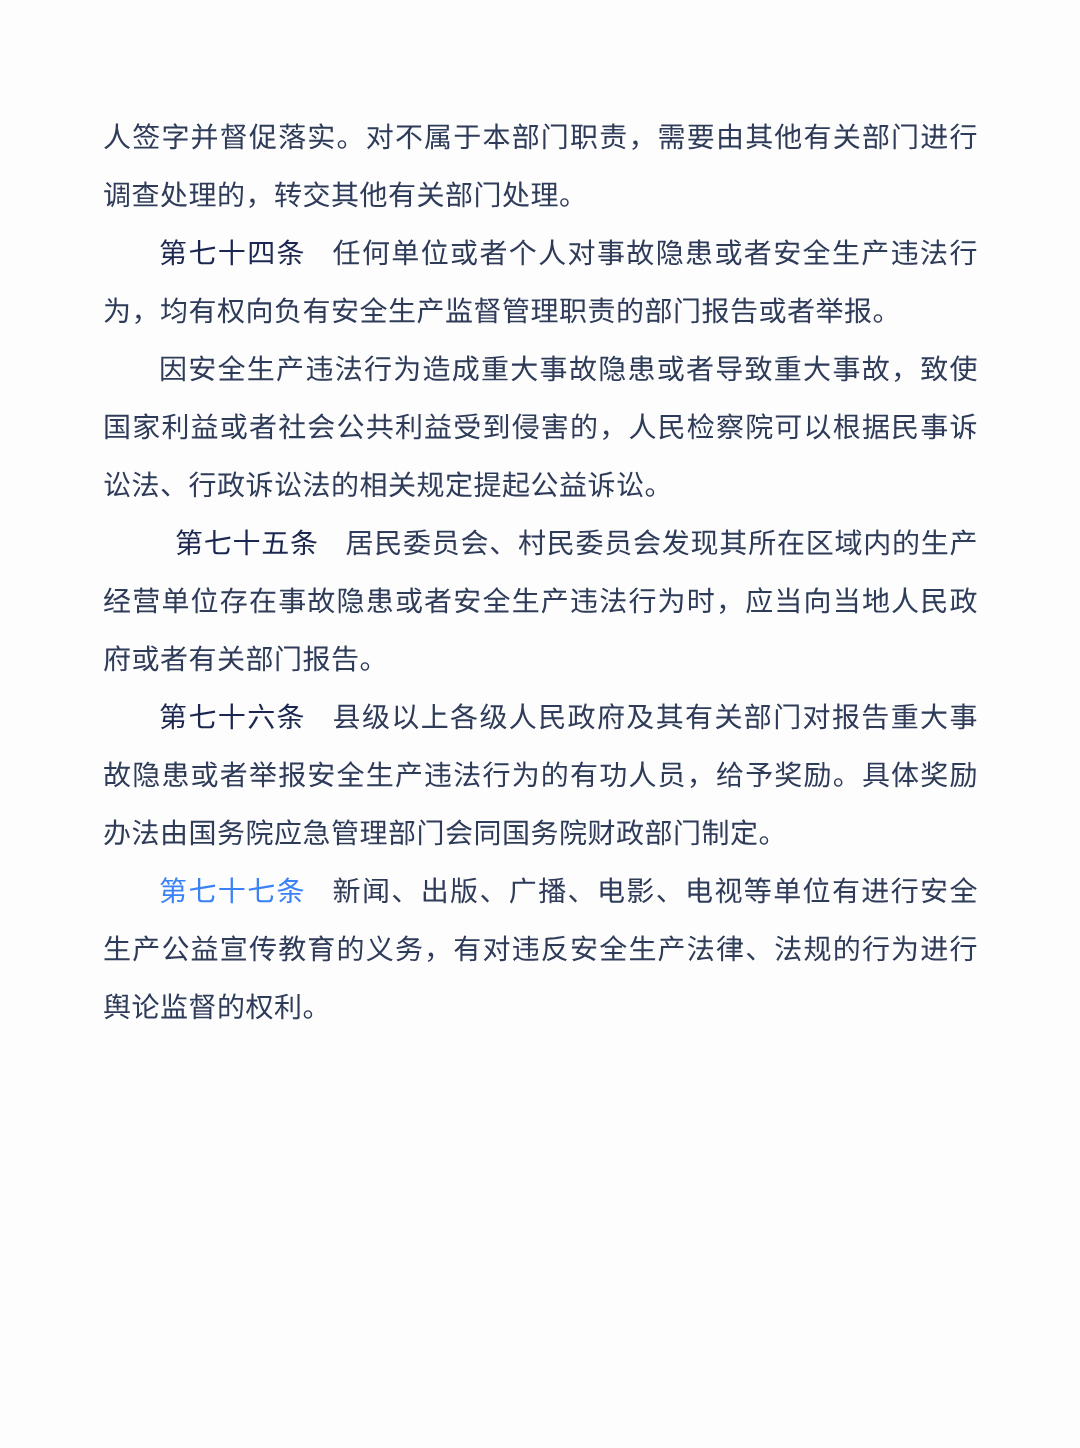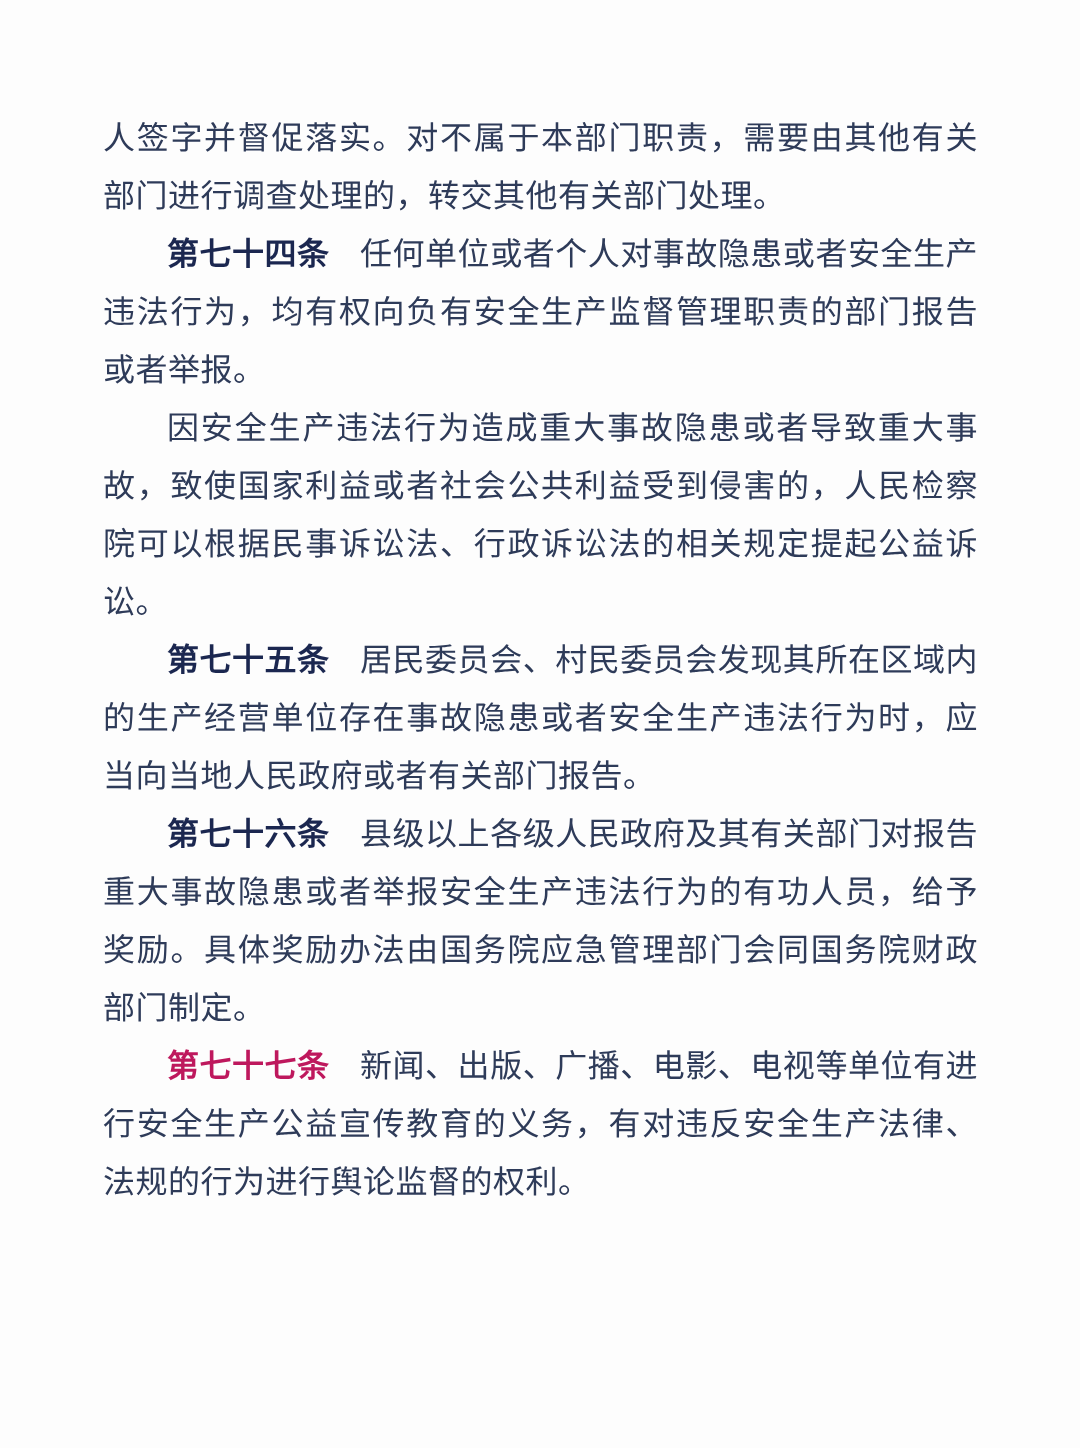--- a/index.html
+++ b/index.html
@@ -12,52 +12,52 @@
     background: #fdfdfd;
     overflow: hidden;
     position: relative;
   }
   .doc-page {
     position: absolute;
     left: 103px;
     top: 109px;
     width: 875px;
     font-family: "Liberation Serif", "DejaVu Serif", serif;
-    font-size: 32px;
+    font-size: 28px;
     line-height: 58px;
     color: #2e3b59;
     text-align: justify;
     text-justify: inter-character;
     letter-spacing: 0.5px;
   }
   p.para {
     margin: 0;
     padding: 0;
     text-indent: 2em;
   }
   p.para.no-indent {
     text-indent: 0;
   }
   .artnum {
-    font-weight: 700;
+    font-weight: 400;
     color: #1b2750;
     font-family: "Liberation Sans", "DejaVu Sans", sans-serif;
     margin-right: 0.95em;
   }
 </style>
 </head>
 <body style="background: rgb(253, 253, 253);">
 
 <div class="doc-page" id="doc-page" style="color: rgb(46, 59, 89);">
   <p class="para no-indent"><span class="ptext">人签字并督促落实。对不属于本部门职责，需要由其他有关部门进行调查处理的，转交其他有关部门处理。</span></p>
 
 
   <p class="para"><span class="artnum" style="color: rgb(27, 39, 80);">第七十四条</span><span class="ptext">任何单位或者个人对事故隐患或者安全生产违法行为，均有权向负有安全生产监督管理职责的部门报告或者举报。</span></p>
 
   <p class="para"><span class="ptext">因安全生产违法行为造成重大事故隐患或者导致重大事故，致使国家利益或者社会公共利益受到侵害的，人民检察院可以根据民事诉讼法、行政诉讼法的相关规定提起公益诉讼。</span></p>
 
-  <p class="para"><span class="artnum" style="color: rgb(27, 39, 80);">第七十五条</span><span class="ptext">居民委员会、村民委员会发现其所在区域内的生产经营单位存在事故隐患或者安全生产违法行为时，应当向当地人民政府或者有关部门报告。</span></p>
+  <p class="para"><span class="artnum" style="color: rgb(27, 39, 80); margin-left: 16px;">第七十五条</span><span class="ptext">居民委员会、村民委员会发现其所在区域内的生产经营单位存在事故隐患或者安全生产违法行为时，应当向当地人民政府或者有关部门报告。</span></p>
 
   <p class="para"><span class="artnum" style="color: rgb(27, 39, 80); margin-top: 16px;">第七十六条</span><span class="ptext">县级以上各级人民政府及其有关部门对报告重大事故隐患或者举报安全生产违法行为的有功人员，给予奖励。具体奖励办法由国务院应急管理部门会同国务院财政部门制定。</span></p>
 
-  <p class="para"><span class="artnum" style="color: #be185d; margin-top: 45px;">第七十七条</span><span class="ptext">新闻、出版、广播、电影、电视等单位有进行安全生产公益宣传教育的义务，有对违反安全生产法律、法规的行为进行舆论监督的权利。</span></p>
+  <p class="para"><span class="artnum" style="color: #3b82f6; margin-top: 45px;">第七十七条</span><span class="ptext">新闻、出版、广播、电影、电视等单位有进行安全生产公益宣传教育的义务，有对违反安全生产法律、法规的行为进行舆论监督的权利。</span></p>
 
 </div>
 
 </body></html>

